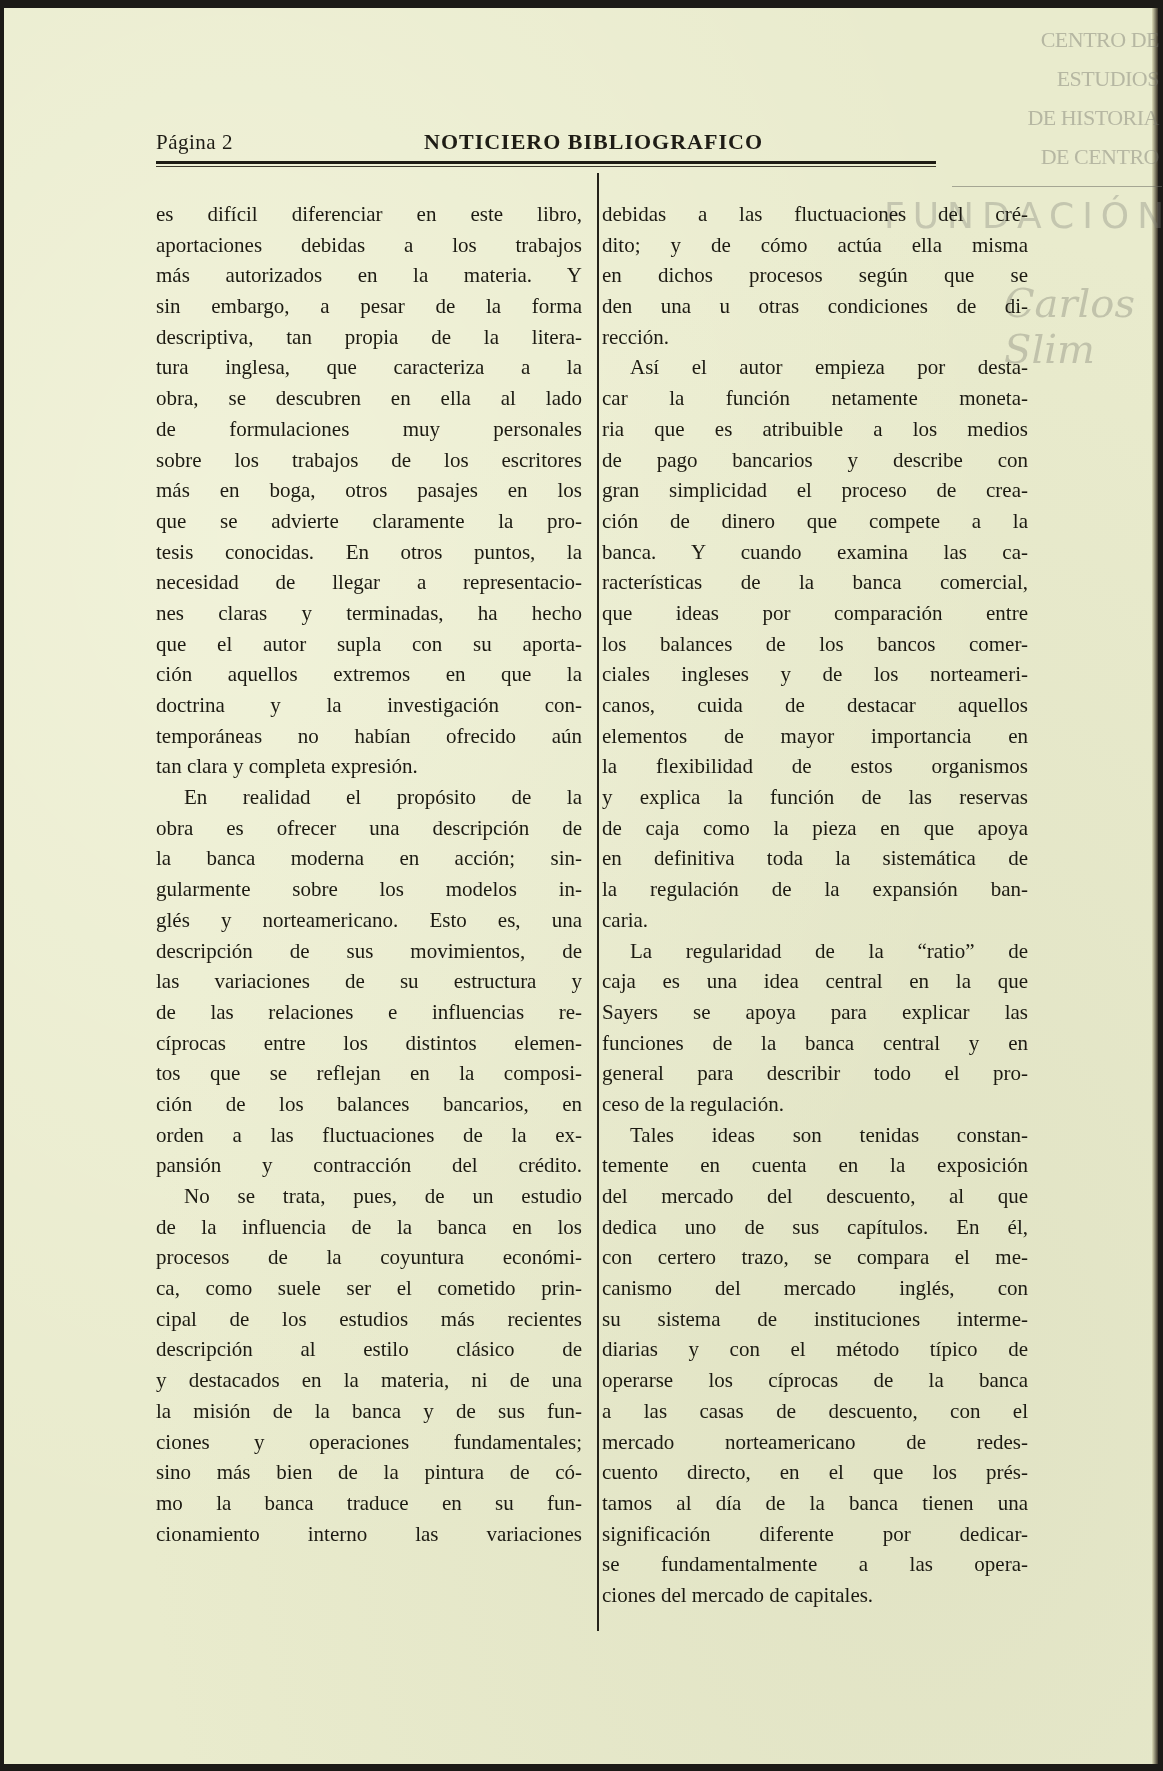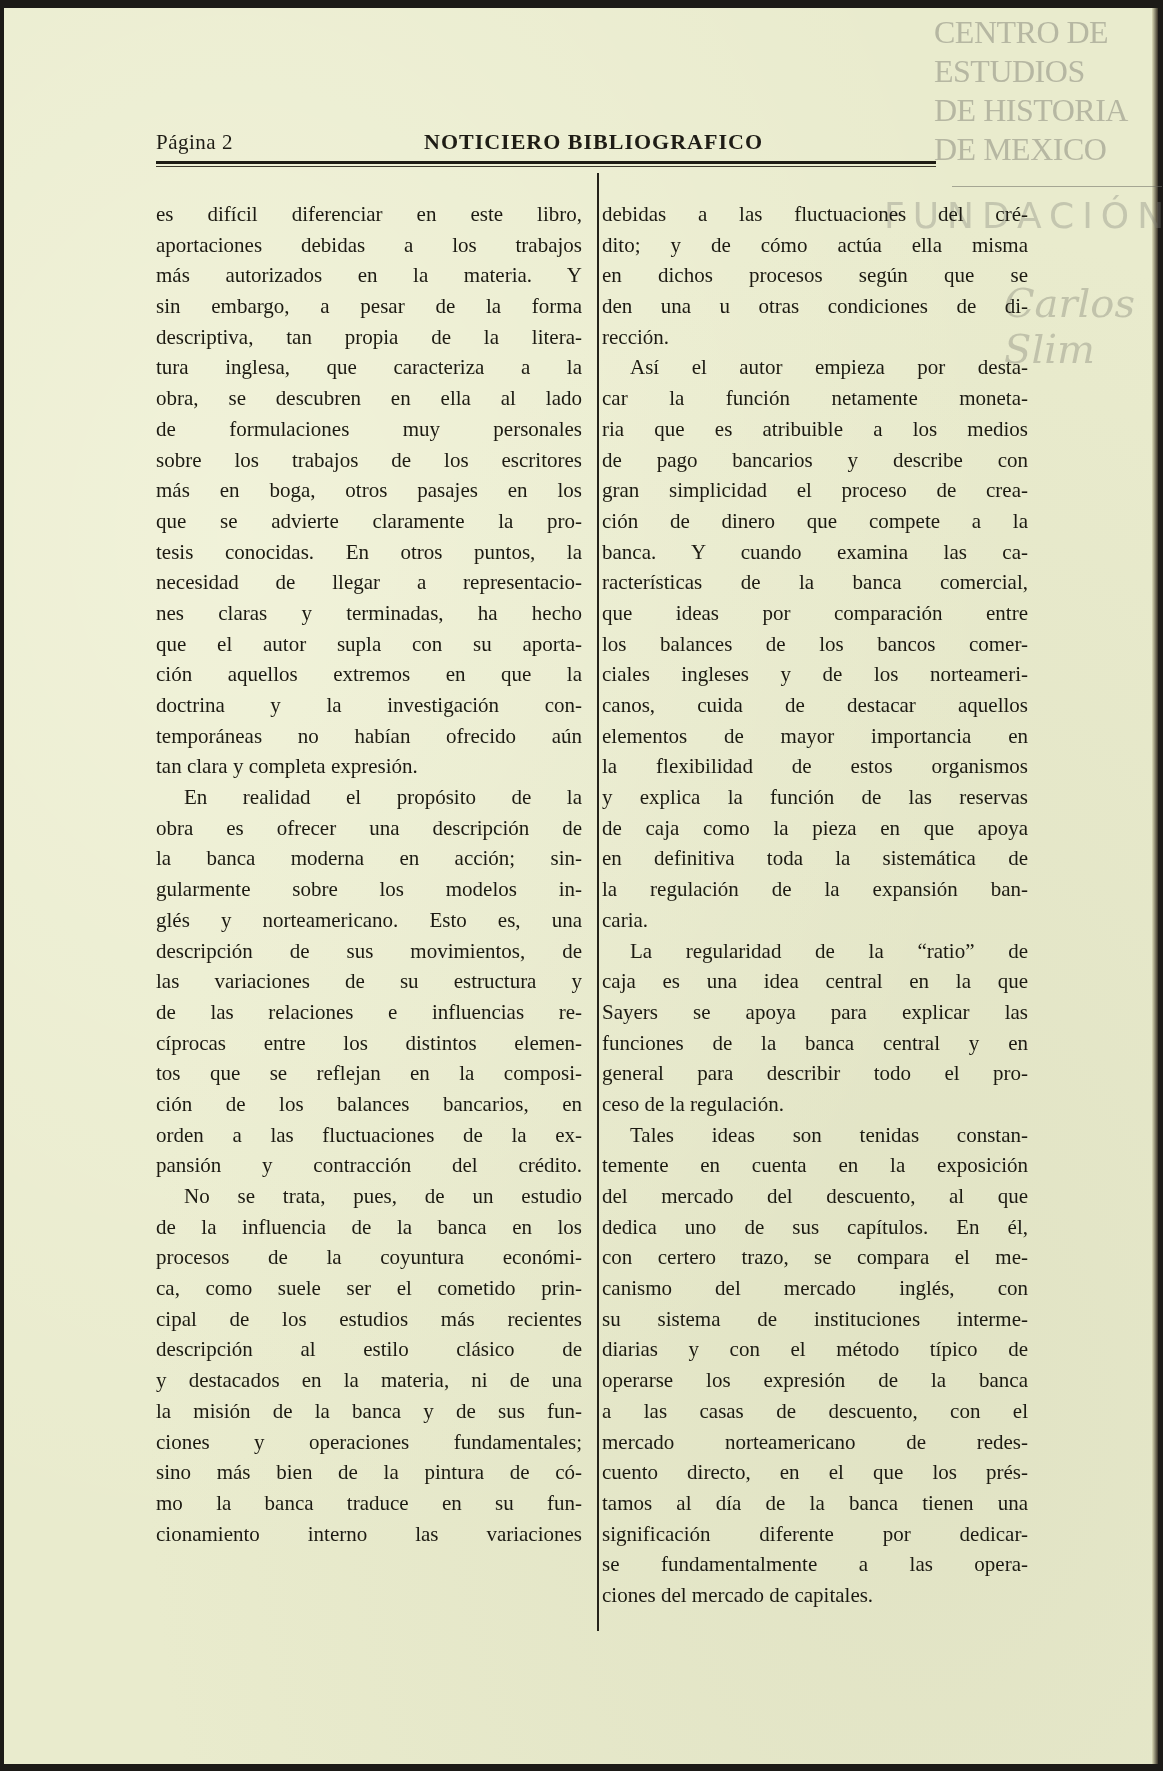--- a/index.html
+++ b/index.html
@@ -13,23 +13,23 @@
     background: #e9ebcd;
     background-image:
       radial-gradient(ellipse at 20% 30%, rgba(255,255,240,0.35), rgba(0,0,0,0) 60%),
       radial-gradient(ellipse at 80% 80%, rgba(210,212,180,0.35), rgba(0,0,0,0) 60%);
   }
   .page-edge-right {
     position: absolute; right: 0; top: 0; width: 6px; height: 100%;
     background: linear-gradient(to right, #dcdcb8, #3a3328);
   }
   .watermark {
-    position: absolute; left: 930px; top: 5px; width: 225px; text-align: left;
+    position: absolute; left: 930px; top: 12px; width: 225px; text-align: right;
     color: rgba(120,120,110,0.45); font-family: "Liberation Serif", serif;
-    font-size: 32px; line-height: 39px; letter-spacing: -0.5px;
+    font-size: 22px; line-height: 39px; letter-spacing: -0.5px;
   }
   .watermark .wm-line { display: block; }
   .wm-rule {
     position: absolute; left: 948px; top: 178px; width: 210px; height: 1px;
     background: rgba(110,110,100,0.55);
   }
   .wm-fundacion {
     position: absolute; left: 880px; top: 187px; width: 280px; text-align: right;
     font-family: "DejaVu Sans", sans-serif; font-size: 36px; letter-spacing: 8px;
     color: rgba(130,130,120,0.35);
@@ -76,21 +76,21 @@
 </head>
 <body>
 
 <div class="page">
   <div class="page-edge-right"></div>
 
   <div class="watermark">
     <span class="wm-line">CENTRO DE</span>
     <span class="wm-line">ESTUDIOS</span>
     <span class="wm-line">DE HISTORIA</span>
-    <span class="wm-line">DE MEXICO</span>
+    <span class="wm-line">DE CENTRO</span>
   </div>
   <div class="wm-rule"></div>
   <div class="wm-fundacion">FUNDACIÓN</div>
   <div class="wm-signature">Carlos Slim</div>
 
   <div class="header">
     <span class="page-label">Página 2</span>
     <span class="journal-title">NOTICIERO BIBLIOGRAFICO</span>
   </div>
   <div class="rule-thick"></div>
@@ -175,21 +175,21 @@
       <span class="line">general para describir todo el pro-</span>
       <span class="line last">ceso de la regulación.</span>
       <span class="line indent">Tales ideas son tenidas constan-</span>
       <span class="line">temente en cuenta en la exposición</span>
       <span class="line">del mercado del descuento, al que</span>
       <span class="line">dedica uno de sus capítulos. En él,</span>
       <span class="line">con certero trazo, se compara el me-</span>
       <span class="line">canismo del mercado inglés, con</span>
       <span class="line">su sistema de instituciones interme-</span>
       <span class="line">diarias y con el método típico de</span>
-      <span class="line">operarse los expresión de la banca</span>
+      <span class="line">operarse los cíprocas de la banca</span>
       <span class="line">a las casas de descuento, con el</span>
       <span class="line">mercado norteamericano de redes-</span>
       <span class="line">cuento directo, en el que los prés-</span>
       <span class="line">tamos al día de la banca tienen una</span>
       <span class="line">significación diferente por dedicar-</span>
       <span class="line">se fundamentalmente a las opera-</span>
       <span class="line last">ciones del mercado de capitales.</span>
     </div>
 </div>
 

